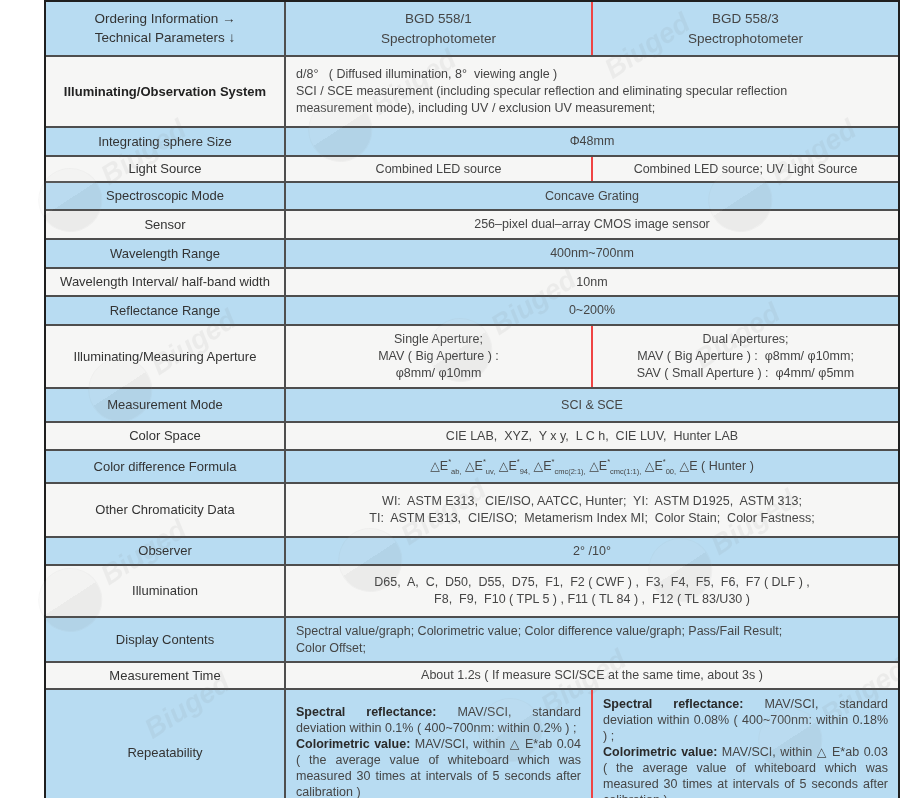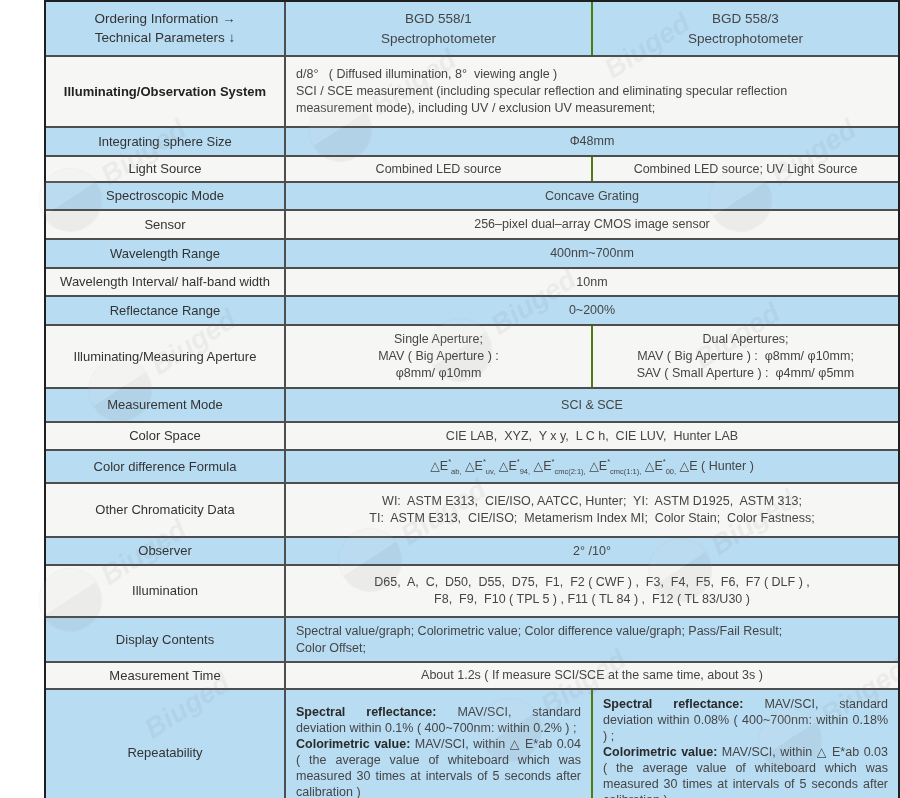--- a/index.html
+++ b/index.html
@@ -20,21 +20,21 @@
     display:flex;flex-direction:column;justify-content:center;align-items:center;
     text-align:center;padding:2px 5px;font-size:13px;color:#333;
   }
   .label-cell .line{line-height:1.35;}
   .label-bold{font-weight:bold;color:#222;}
   .values{flex:1 1 auto;display:flex;min-width:0;}
   .value-cell{
     flex:1 1 0;display:flex;flex-direction:column;justify-content:center;
     box-sizing:border-box;padding:3px 10px;font-size:12.5px;color:#454545;min-width:0;
   }
-  .value-cell + .value-cell{border-left:2px solid #4d7c0f;}
+  .value-cell + .value-cell{border-left:2px solid #ef4444;}
   .value-cell.center{align-items:center;text-align:center;}
   .value-cell.left{align-items:flex-start;text-align:left;}
   .value-cell.justify{align-items:stretch;text-align:justify;text-justify:inter-word;}
   .line{line-height:1.34;}
   .pre{white-space:pre-wrap;}
   .para{line-height:1.27;margin:0;}
   .b{font-weight:bold;color:#2a2a2a;}
   .sup{font-size:7.5px;vertical-align:top;position:relative;top:-1px;}
   .sub{font-size:7.5px;vertical-align:bottom;position:relative;bottom:-2px;}
   .header-cell-line{line-height:1.45;font-size:13.5px;}

